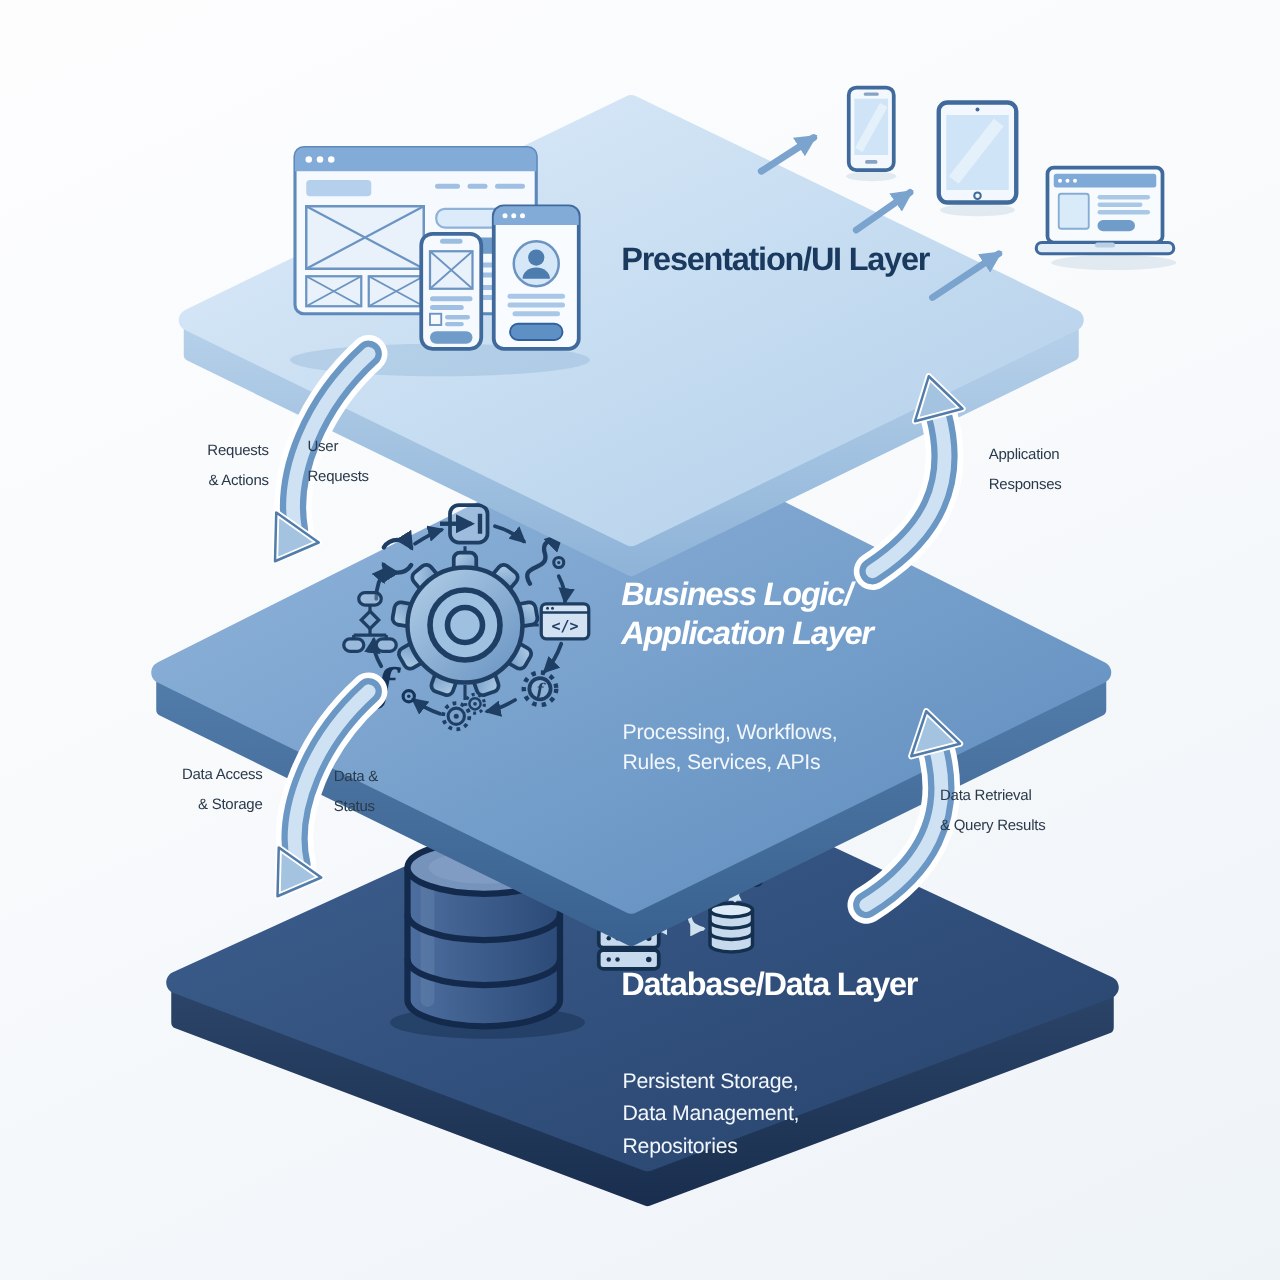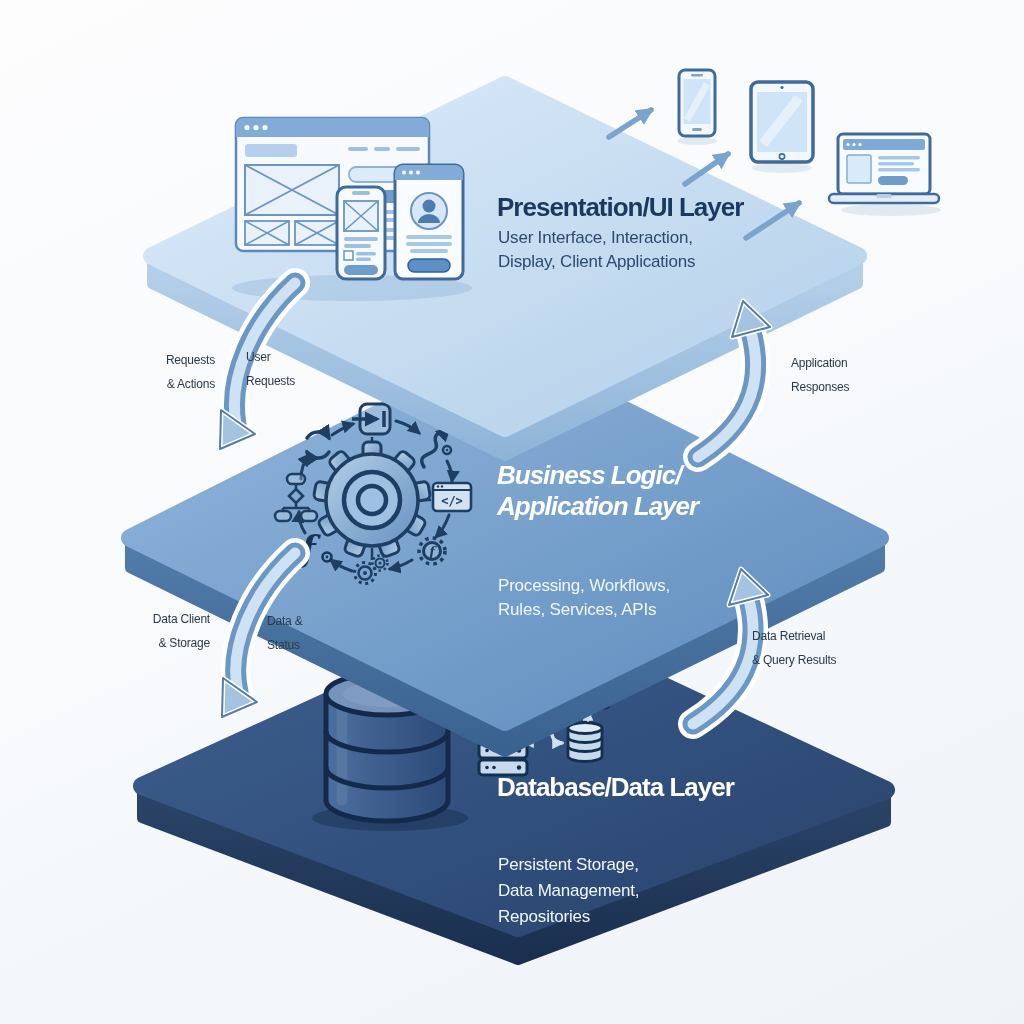--- a/index.html
+++ b/index.html
@@ -390,24 +390,20 @@
       <path d="M693,724 C740,695 763,654 749,600" stroke="#cfe2f3" stroke-width="11"></path>
       <polygon points="741,569 768,595 729,605" fill="#a3c3e0" stroke="#ffffff" stroke-width="5" stroke-linejoin="round"></polygon>
       <polygon points="741,569 768,595 729,605" fill="none" stroke="#527ca9" stroke-width="2" stroke-linejoin="round"></polygon>
     </g>
   </g>
 </svg>
 
 <div class="lbl layer-title t-dark" style="left:497px;top:192px;">
   <span>Presentation/UI Layer</span>
 </div>
-<div class="lbl layer-sub s-dark" style="left:498px;top:226px;">
-  <span>User Interface, Interaction,</span><br>
-  <span>Display, Client Applications</span>
-</div>
 
 <div class="lbl layer-title t-light" style="left:497px;top:460px;font-style:italic;">
   <span>Business Logic/</span><br>
   <span>Application Layer</span>
 </div>
 <div class="lbl layer-sub s-light" style="left:498px;top:530px;">
   <span>Processing, Workflows,</span><br>
   <span>Rules, Services, APIs</span>
 </div>
 
@@ -426,21 +422,21 @@
 </div>
 <div class="lbl flow-label" style="left:246px;top:346px;">
   <span>User</span><br>
   <span>Requests</span>
 </div>
 <div class="lbl flow-label" style="left:791px;top:352px;">
   <span>Application</span><br>
   <span>Responses</span>
 </div>
 <div class="lbl flow-label ta-r" style="left:78px;top:608px;width:132px;">
-  <span>Data Client</span><br>
+  <span>Data Access</span><br>
   <span>&amp; Storage</span>
 </div>
 <div class="lbl flow-label" style="left:267px;top:610px;">
   <span>Data &amp;</span><br>
   <span>Status</span>
 </div>
 <div class="lbl flow-label" style="left:752px;top:625px;">
   <span>Data Retrieval</span><br>
   <span>&amp; Query Results</span>
 </div>

